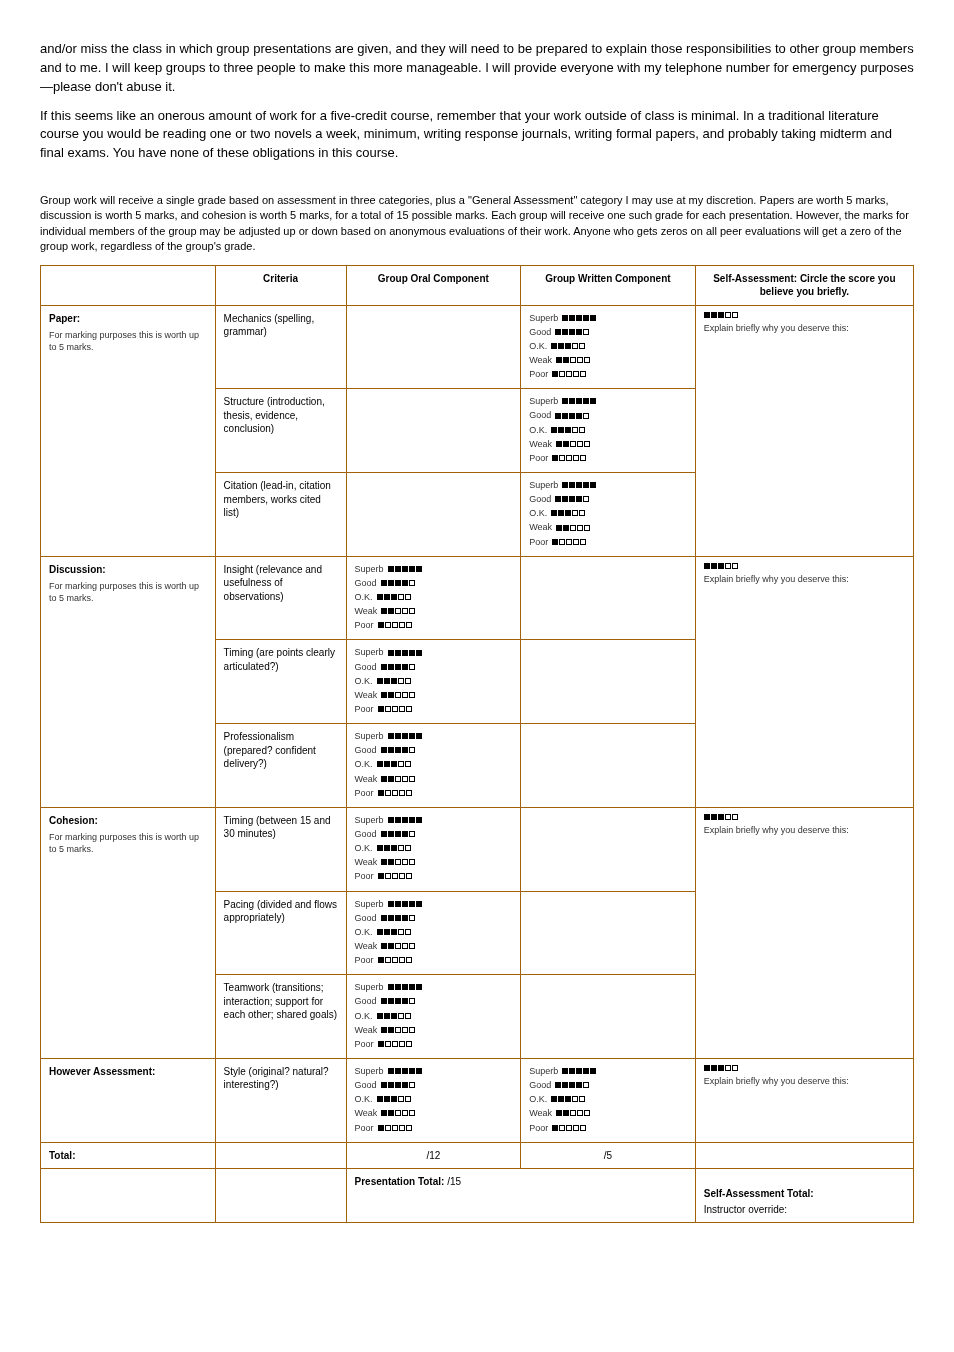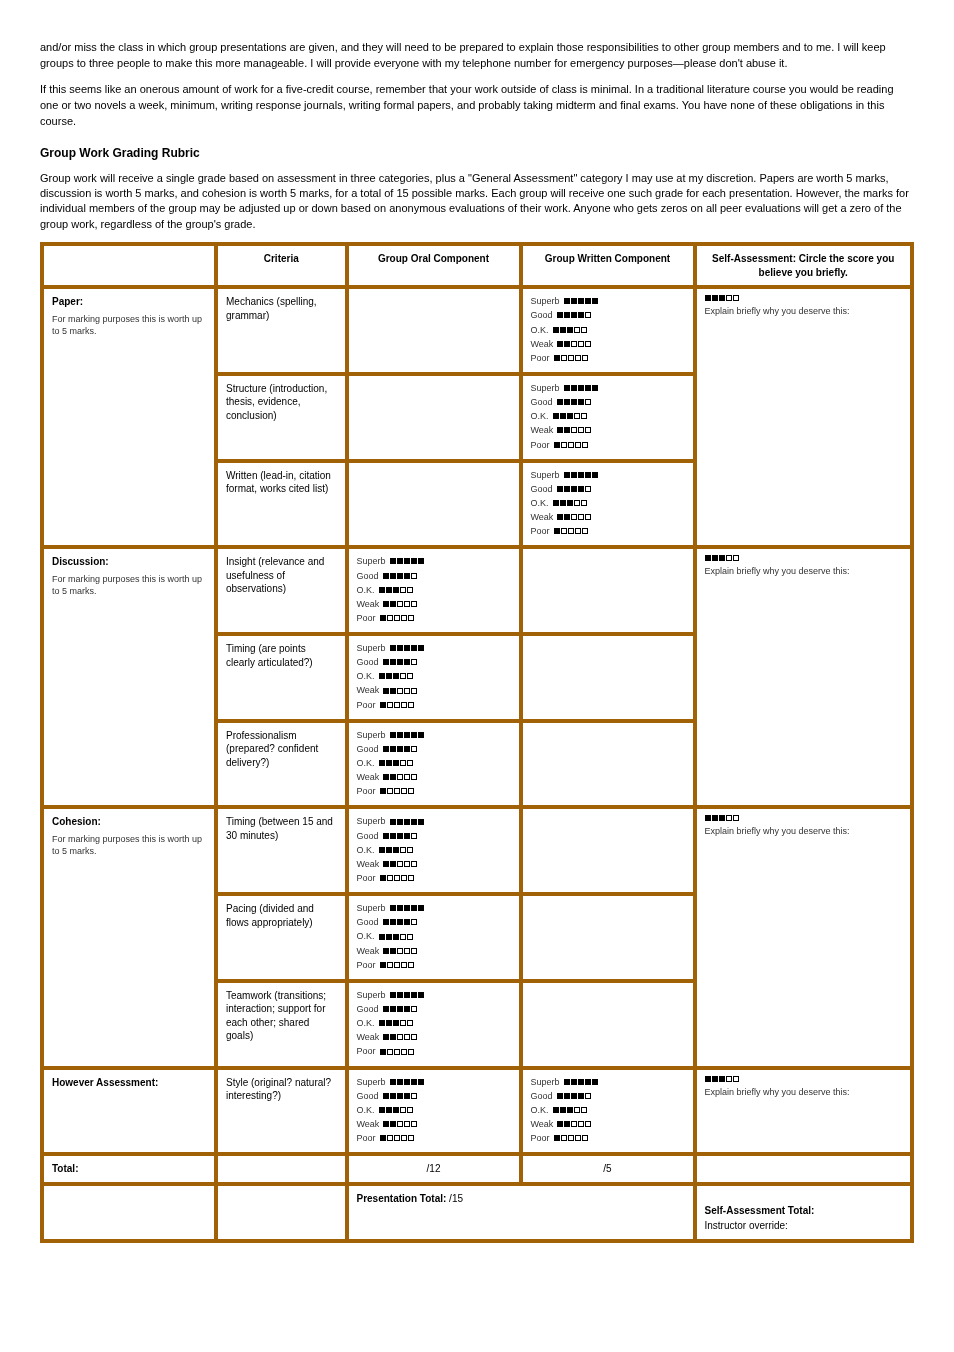--- a/index.html
+++ b/index.html
@@ -9,38 +9,38 @@
     font-family: Arial, sans-serif;
     font-size: 10px;
     color: #000000;
     padding: 40px;
   }
   .page {
     width: 874px;
     margin: 0 auto;
   }
   .top-text {
-    margin-bottom: 16px;
+    margin-bottom: 30px;
     line-height: 1.45;
-    font-size: 11px;
+    font-size: 13px;
   }
   .top-para { margin: 0 0 10px 0; }
   h3.section-title {
     font-size: 12px;
     font-weight: bold;
     margin: 16px 0 10px 0;
   }
   .intro { font-size: 11px; line-height: 1.4; margin-bottom: 10px; }
   table.rubric {
     width: 100%;
     border-collapse: collapse;
     table-layout: fixed;
   }
   table.rubric th, table.rubric td {
-    border: 4px solid #a16207;
+    border: 1px solid #a16207;
     padding: 6px 8px;
     vertical-align: top;
     font-size: 10px;
     line-height: 1.35;
   }
   table.rubric th {
     text-align: center;
     font-weight: bold;
     background: #ffffff;
   }
@@ -87,21 +87,20 @@
 </head>
 <body>
 
 <div class="page">
 
   <div class="top-text">
     <p class="top-para">and/or miss the class in which group presentations are given, and they will need to be prepared to explain those responsibilities to other group members and to me. I will keep groups to three people to make this more manageable. I will provide everyone with my telephone number for emergency purposes—please don't abuse it.</p>
     <p class="top-para">If this seems like an onerous amount of work for a five-credit course, remember that your work outside of class is minimal. In a traditional literature course you would be reading one or two novels a week, minimum, writing response journals, writing formal papers, and probably taking midterm and final exams. You have none of these obligations in this course.</p>
   </div>
 
-  <h3 class="section-title">Group Work Grading Rubric</h3>
   <p class="intro">Group work will receive a single grade based on assessment in three categories, plus a "General Assessment" category I may use at my discretion. Papers are worth 5 marks, discussion is worth 5 marks, and cohesion is worth 5 marks, for a total of 15 possible marks. Each group will receive one such grade for each presentation. However, the marks for individual members of the group may be adjusted up or down based on anonymous evaluations of their work. Anyone who gets zeros on all peer evaluations will get a zero of the group work, regardless of the group's grade.</p>
 
   <table class="rubric">
     <colgroup>
       <col class="c1">
         <col class="c2">
         <col class="c3">
         <col class="c4">
         <col class="c5">
     </colgroup>
@@ -247,21 +246,21 @@
                   <span class="sq"></span>
                   <span class="sq"></span>
                   <span class="sq"></span>
                 </span>
               </div>
             </div>
           </td>
         </tr>
         <tr>
           <td>
-            <div>Written (lead-in, citation format, works cited list)</div>
+            <div>Citation (lead-in, citation members, works cited list)</div>
           </td>
           <td></td>
           <td>
             <div class="scale-block">
               <div class="scale-line">
                 <span class="scale-label">Superb</span>
                 <span class="boxes">
                   <span class="sq fill"></span>
                   <span class="sq fill"></span>
                   <span class="sq fill"></span>

